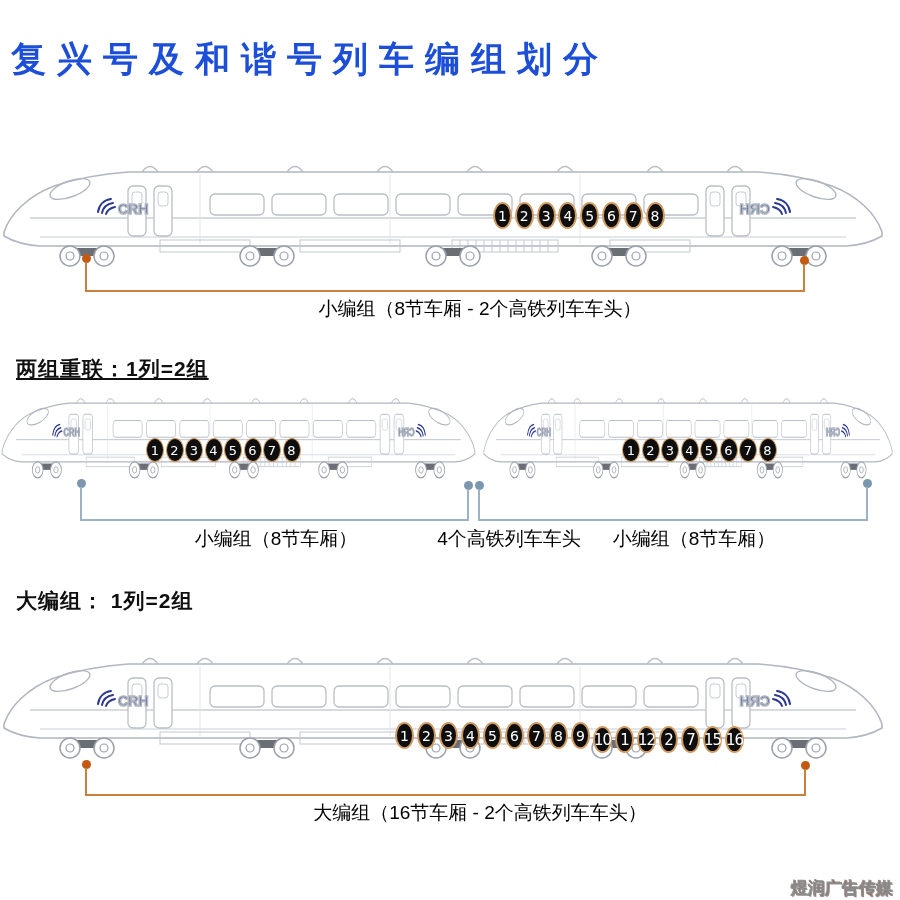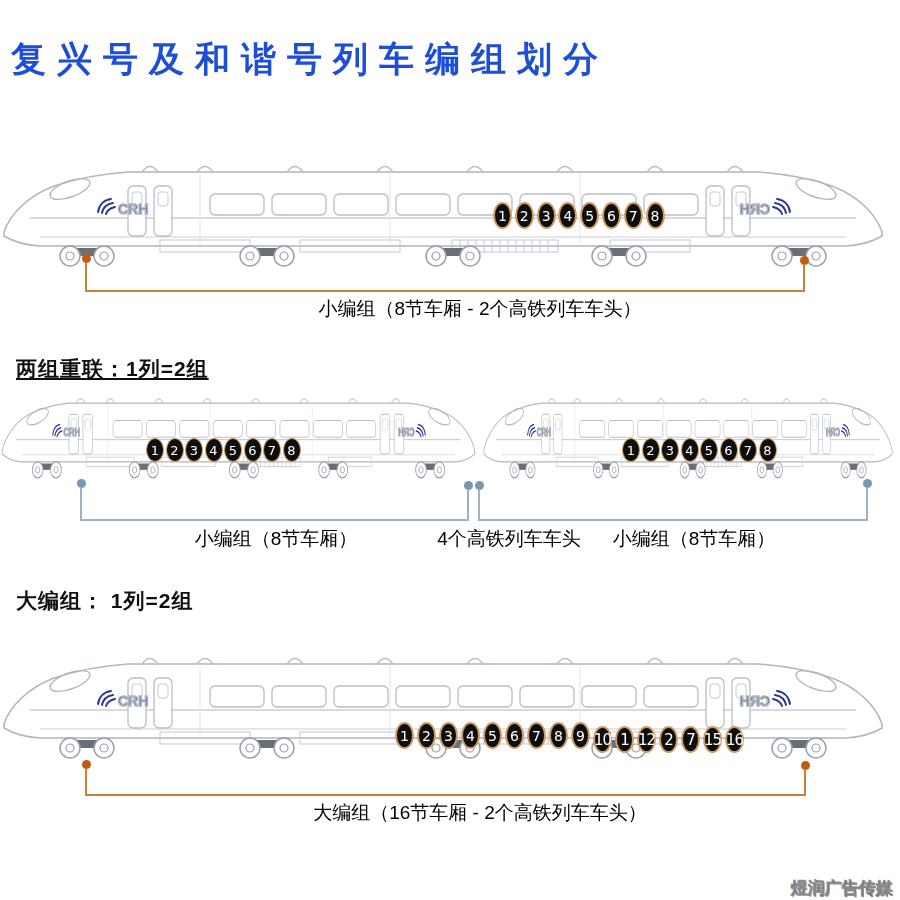--- a/index.html
+++ b/index.html
@@ -36,21 +36,21 @@
   .lab{
     position:absolute;transform:translateX(-50%);white-space:nowrap;
     font-size:19px;color:#000000;
   }
   .note{
     position:absolute;top:853px;right:26px;white-space:nowrap;
     font-size:20px;color:#54575b;
   }
   .watermark{
     position:absolute;top:877px;right:7px;white-space:nowrap;
-    font-size:17px;color:#701a75;
+    font-size:17px;color:#c2410c;
     -webkit-text-stroke:1px #8b8b8b;
     text-shadow:0 0 1px #8b8b8b,1px 1px 0 #9a9a9a,-1px -1px 0 #9a9a9a;
   }
   svg text{font-family:"Liberation Sans","DejaVu Sans",sans-serif;}
 </style>
 </head>
 <body>
 
 <div class="stage">
 

